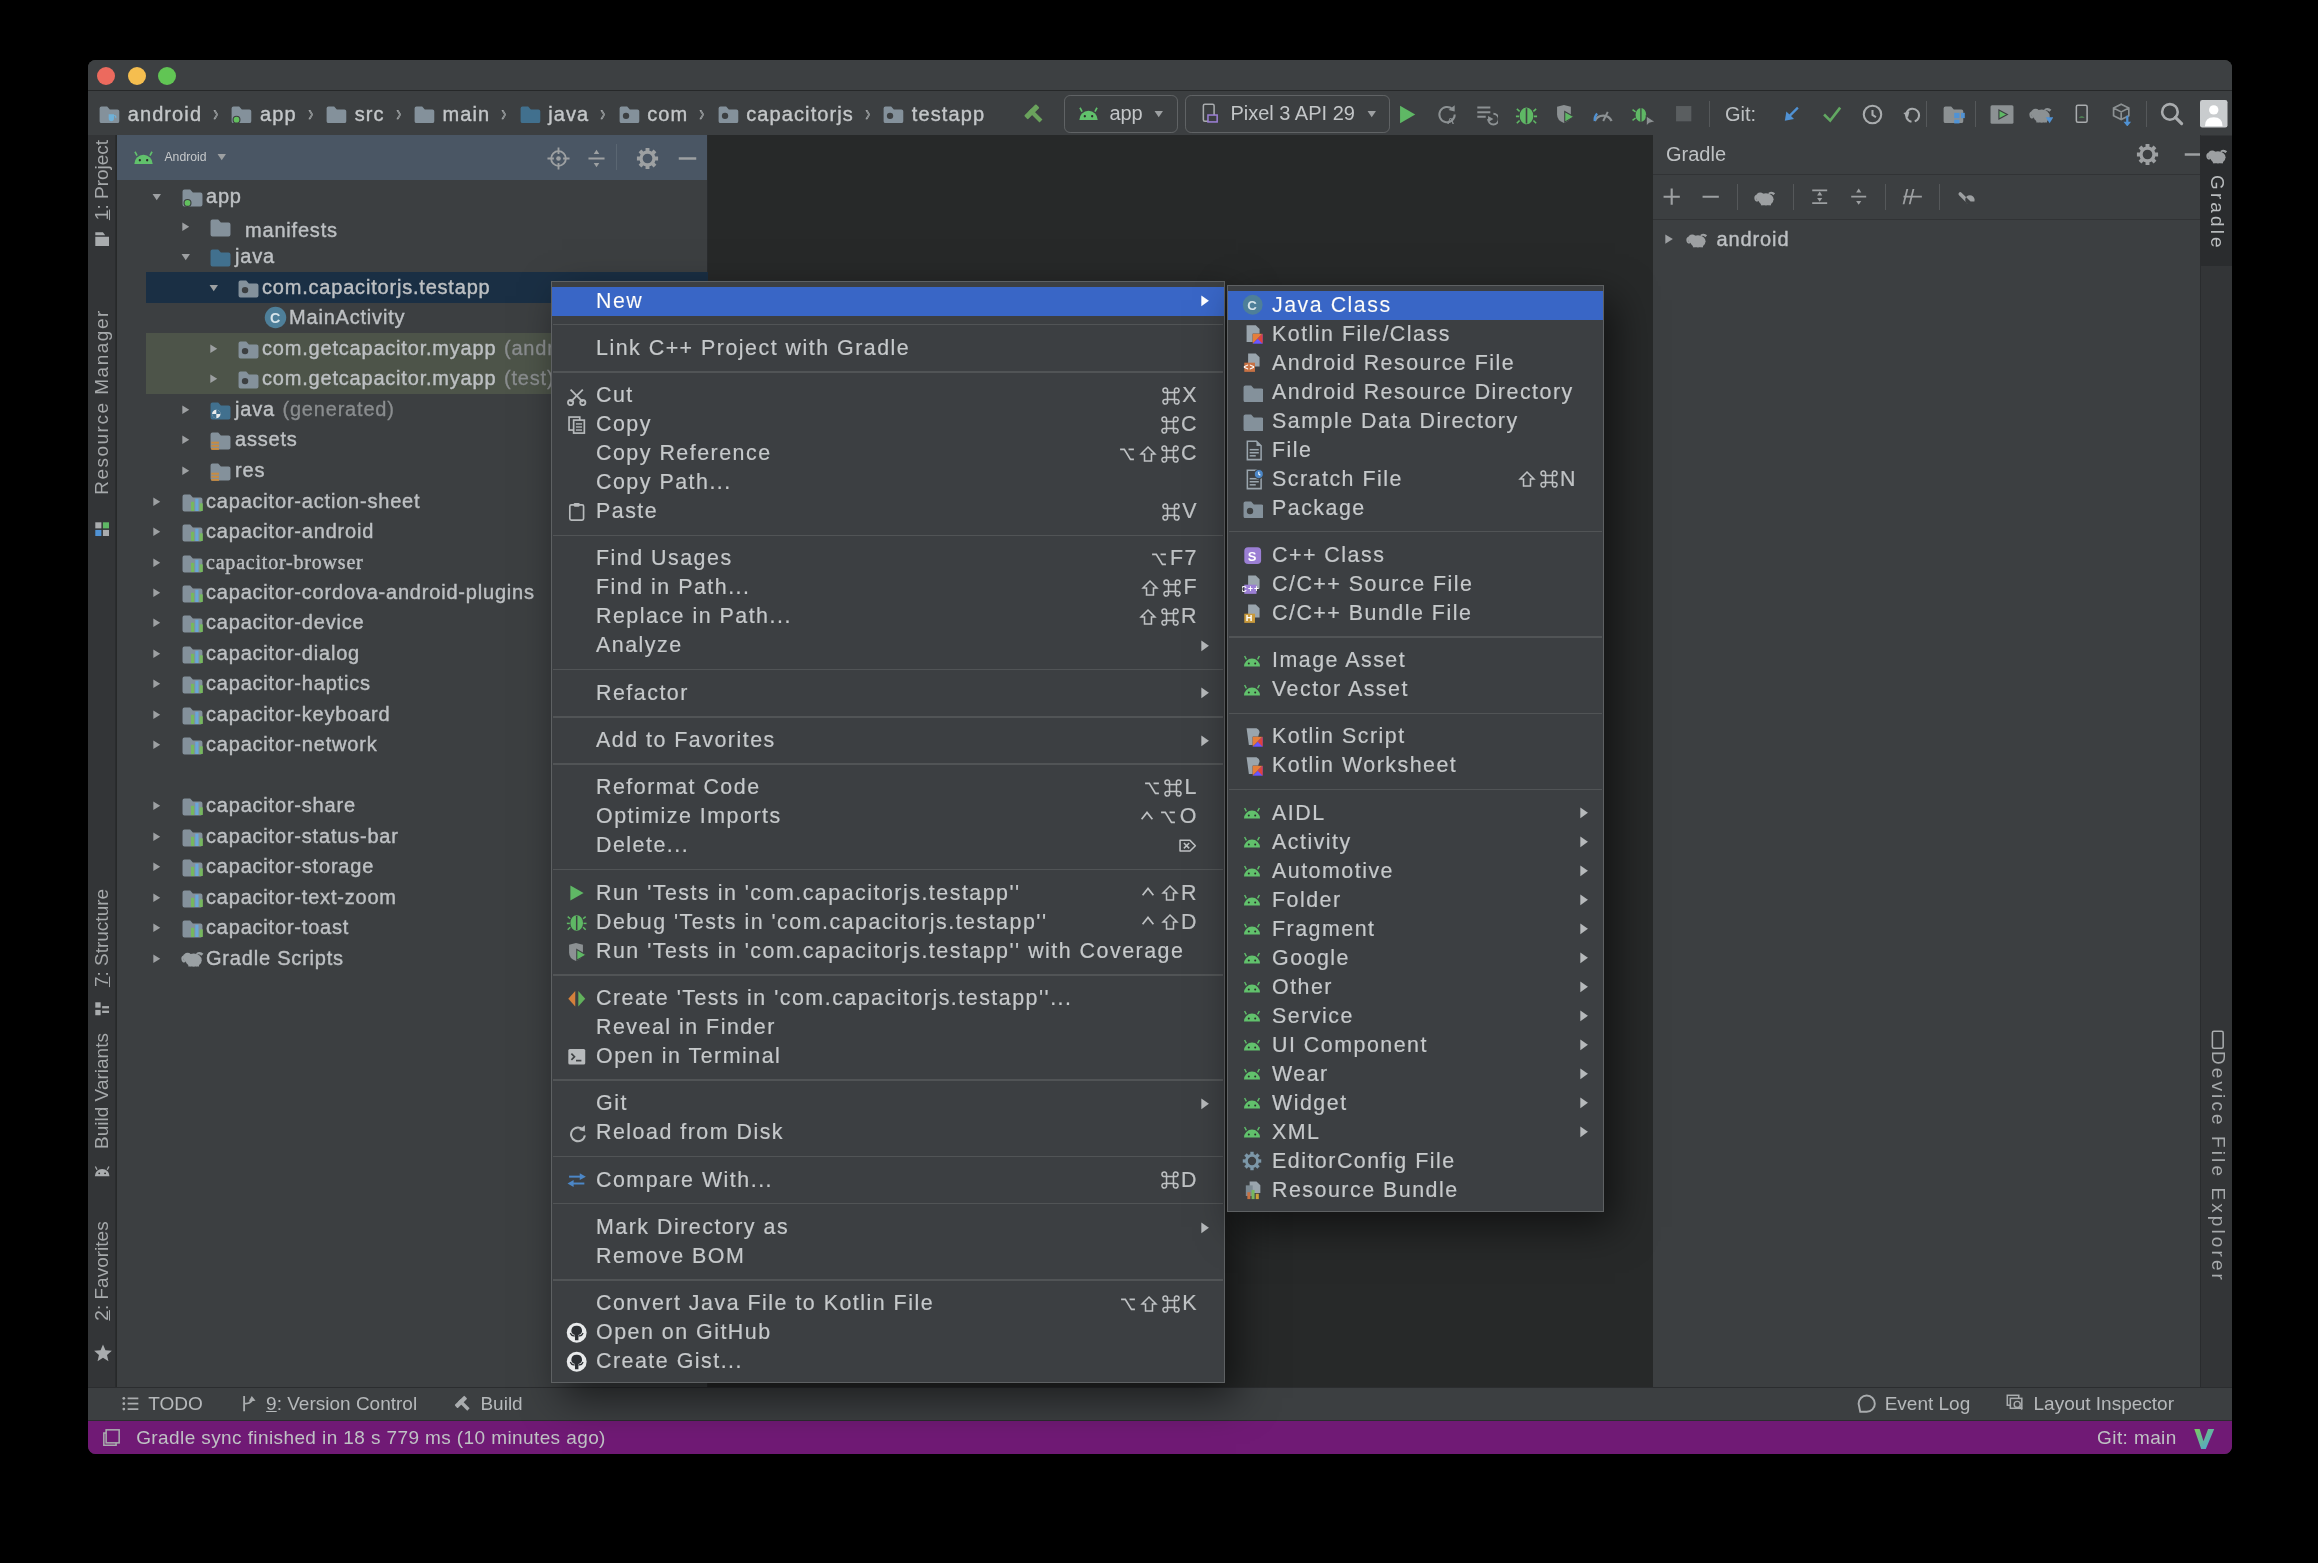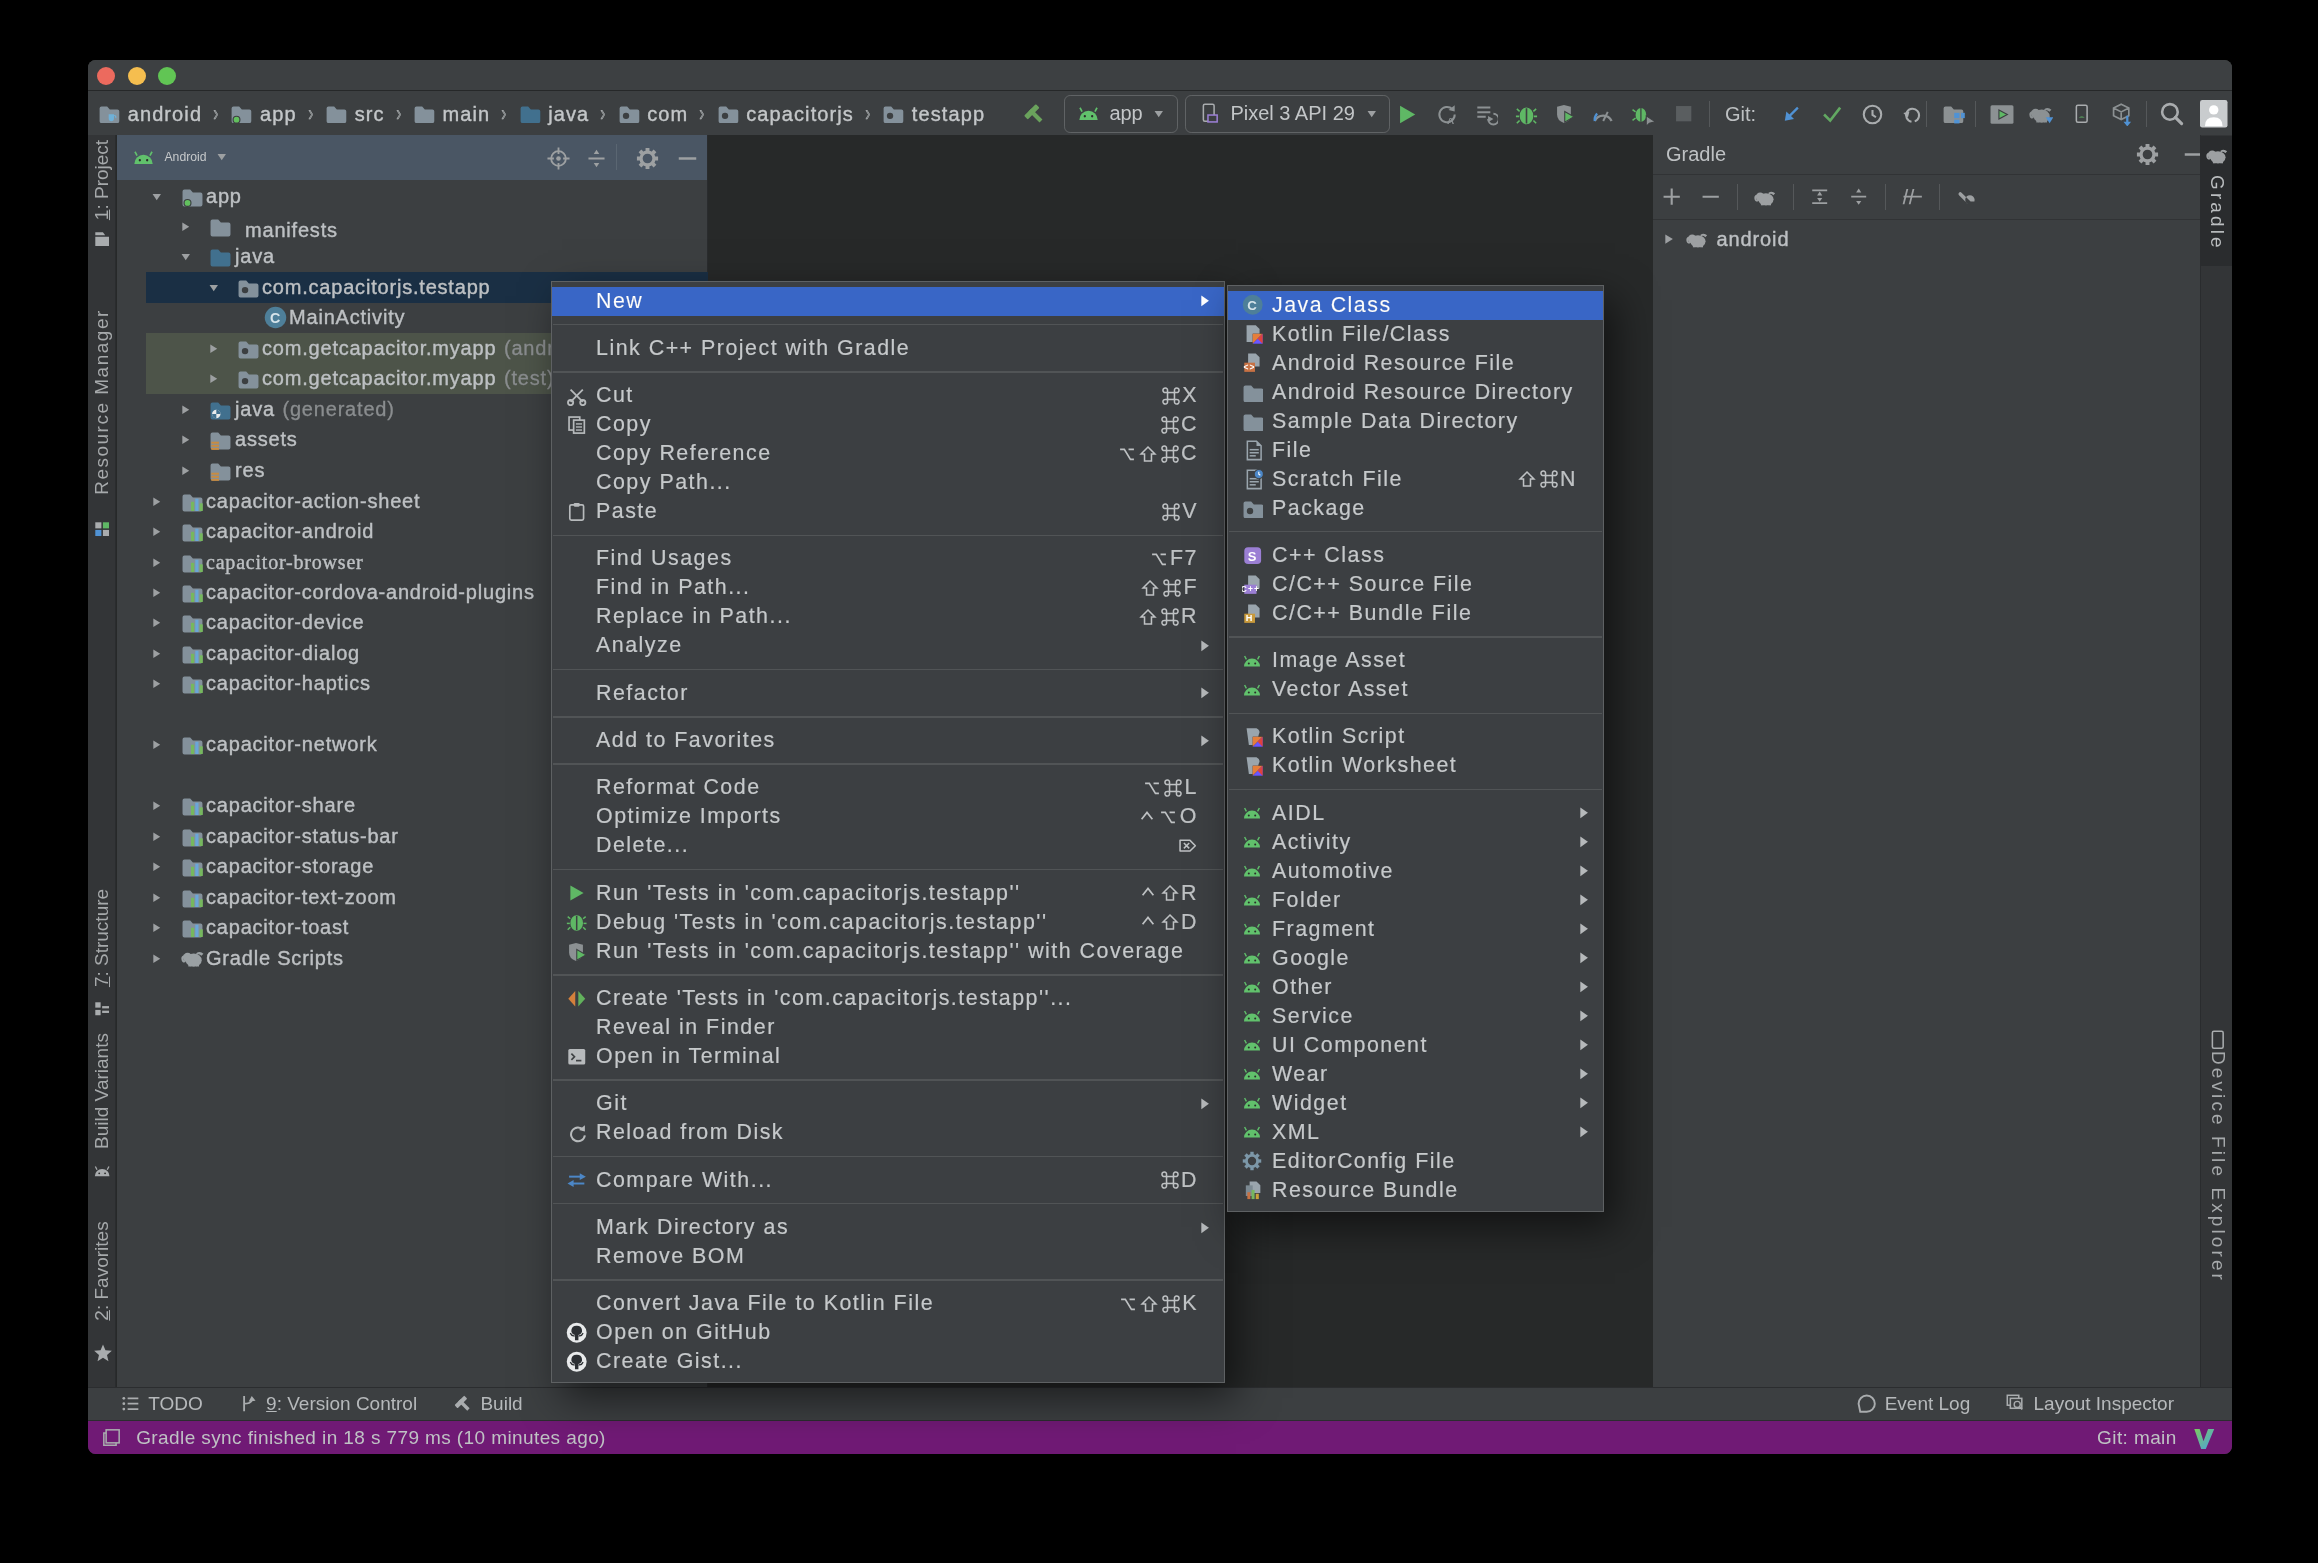--- a/index.html
+++ b/index.html
@@ -639,20 +639,40 @@
                 <rect x="13" y="14" width="4.2" height="12" fill="#76B85E"></rect>
                 <rect x="18.6" y="10" width="4.2" height="16" fill="#6AA7D8"></rect>
                 <rect x="24.2" y="16" width="4.2" height="10" fill="#76B85E"></rect>
               </g>
             </svg>
           </div>
           <div class="abs" style="left:60px;top:0;height:31px;display:flex;align-items:center;white-space:nowrap;">
             <span>capacitor-haptics</span>
           </div>
         </div>
+        <div class="trow" style="left:29px;top:564px;width:591px;">
+          <div class="abs" style="left:5.3px;top:0;height:31px;display:flex;align-items:center;">
+            <svg style="" width="11.5" height="11.5" viewBox="0 0 15 15">
+              <polygon points="3,2 12,7.5 3,13" fill="#9DA0A2"></polygon>
+            </svg>
+          </div>
+          <div class="abs" style="left:35px;top:0;height:31px;display:flex;align-items:center;">
+            <svg style="" width="23" height="22" viewBox="0 0 30 28.5">
+              <path d="M2 7 q0-2.5 2.5-2.5 h7.5 l3.5 4 h10 q2.5 0 2.5 2.5 v13 q0 2.5 -2.5 2.5 h-21 q-2.5 0-2.5-2.5 z" fill="#84919B"></path>
+              <g>
+                <rect x="13" y="14" width="4.2" height="12" fill="#76B85E"></rect>
+                <rect x="18.6" y="10" width="4.2" height="16" fill="#6AA7D8"></rect>
+                <rect x="24.2" y="16" width="4.2" height="10" fill="#76B85E"></rect>
+              </g>
+            </svg>
+          </div>
+          <div class="abs" style="left:60px;top:0;height:31px;display:flex;align-items:center;white-space:nowrap;">
+            <span>capacitor-keyboard</span>
+          </div>
+        </div>
         <div class="trow" style="left:29px;top:594px;width:591px;">
           <div class="abs" style="left:5.3px;top:0;height:31px;display:flex;align-items:center;">
             <svg style="" width="11.5" height="11.5" viewBox="0 0 15 15">
               <polygon points="3,2 12,7.5 3,13" fill="#9DA0A2"></polygon>
             </svg>
           </div>
           <div class="abs" style="left:35px;top:0;height:31px;display:flex;align-items:center;">
             <svg style="" width="23" height="22" viewBox="0 0 30 28.5">
               <path d="M2 7 q0-2.5 2.5-2.5 h7.5 l3.5 4 h10 q2.5 0 2.5 2.5 v13 q0 2.5 -2.5 2.5 h-21 q-2.5 0-2.5-2.5 z" fill="#84919B"></path>
               <g>

